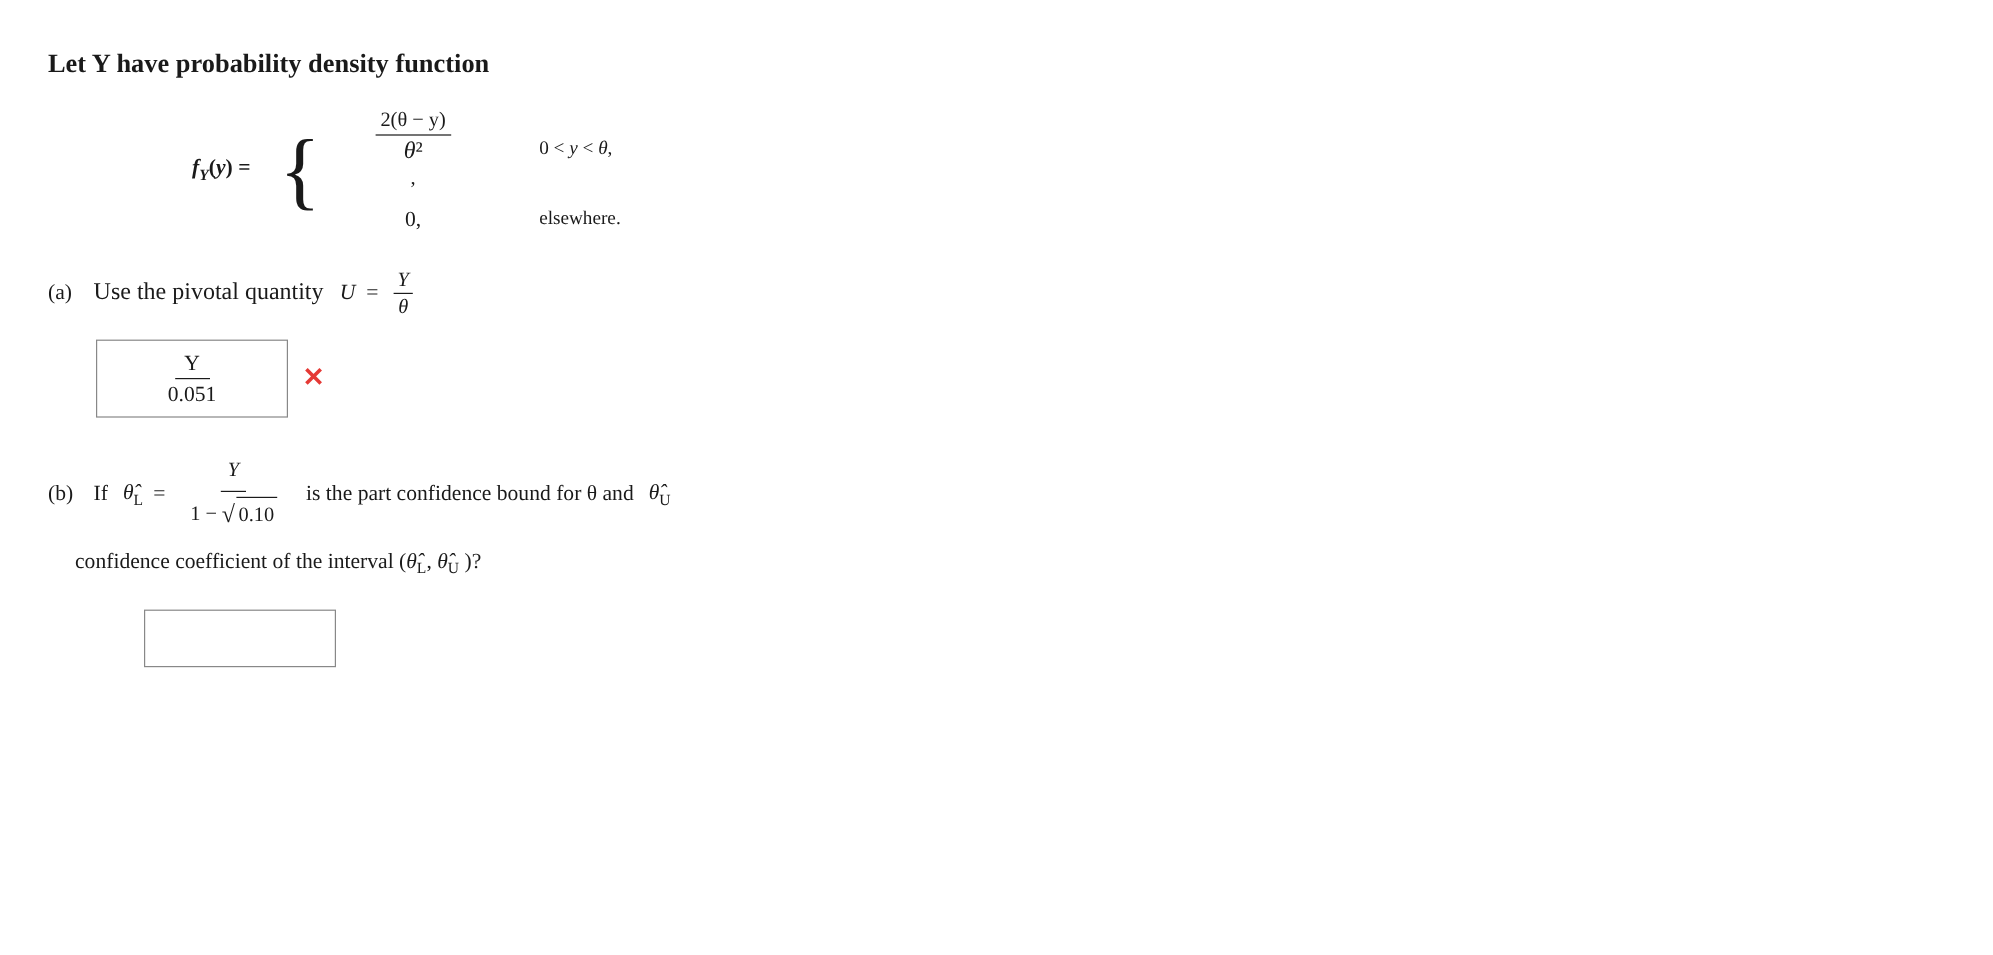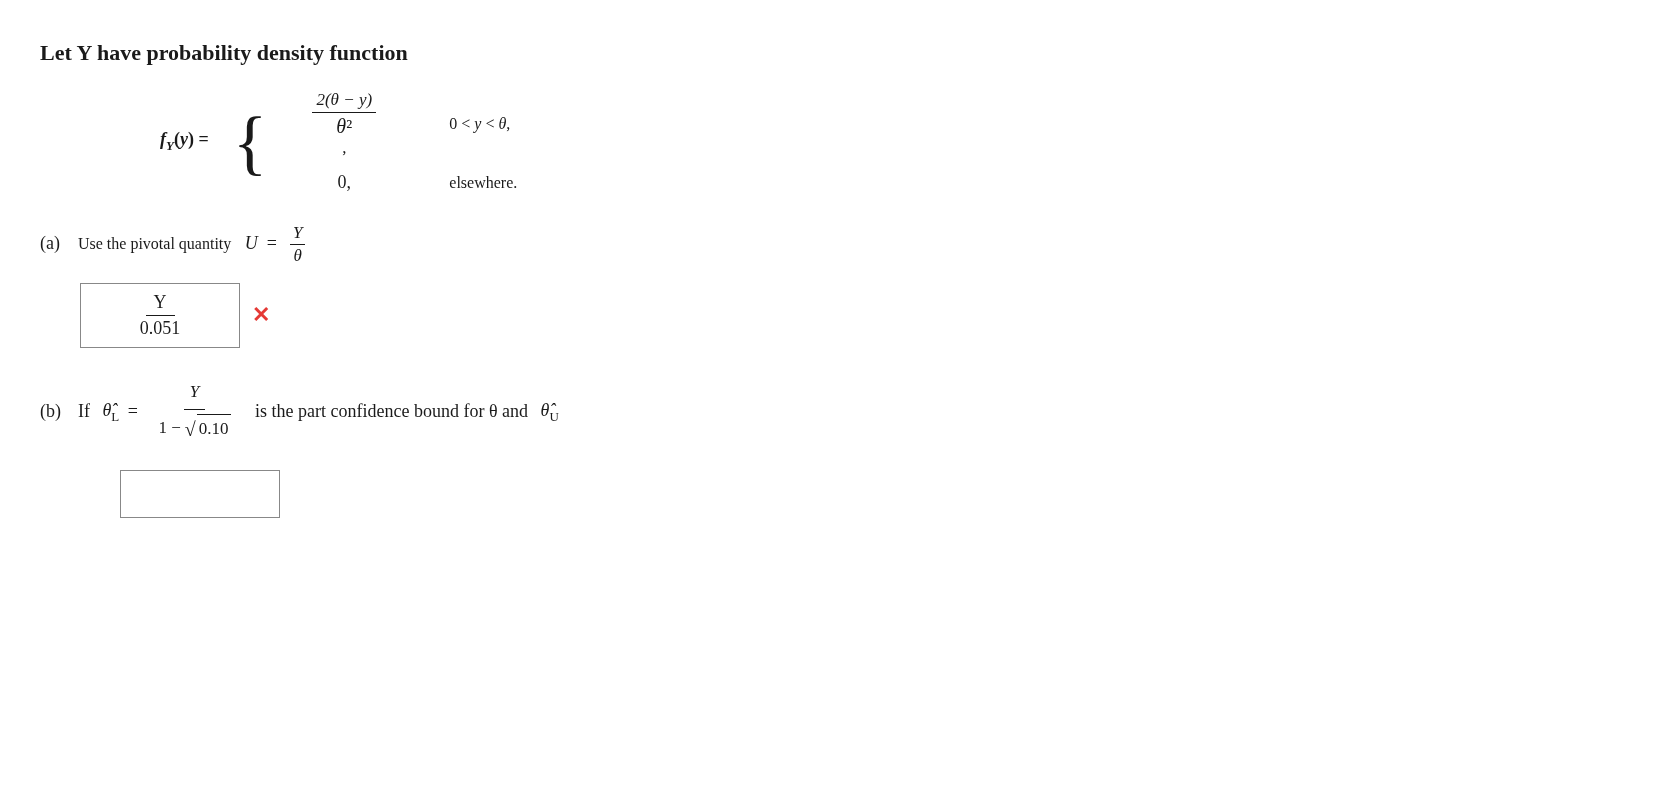--- a/index.html
+++ b/index.html
@@ -82,21 +82,20 @@
       flex-direction: column;
       align-items: center;
       vertical-align: middle;
     }
 
     .fraction .numerator {
       border-bottom: 1.5px solid #1a1a1a;
       padding-bottom: 2px;
       padding: 0 4px 2px 4px;
       font-size: 17px;
-      font-style: italic;
     }
 
     .fraction .denominator {
       padding: 2px 4px 0 4px;
       font-size: 20px;
     }
 
     .case-condition {
       font-size: 16px;
     }
@@ -105,21 +104,21 @@
     .part-a {
       margin-bottom: 30px;
     }
 
     .part-label {
       font-size: 18px;
       display: inline;
     }
 
     .part-text {
-      font-size: 16px;
+      font-size: 20px;
       display: inline;
       line-height: 1.6;
       text-align: right;
     }
 
     .inline-fraction {
       display: inline-flex;
       flex-direction: column;
       align-items: center;
       vertical-align: middle;
@@ -345,20 +344,24 @@
               <span class="sqrt-content">0.10</span>
             </span>
           </span>
         </span>
         &nbsp;
         <span>is the part confidence bound for θ and</span>
         &nbsp;
         <span><i>θ̂</i><sub>U</sub></span>
         &nbsp;
       </div>
+      <div class="part-b-line2">
+        &nbsp;&nbsp;&nbsp;&nbsp;
+        <span>confidence coefficient of the interval (</span><i>θ̂</i><sub>L</sub><span>,</span>&nbsp;<i>θ̂</i><sub>U</sub><span> )?</span>
+      </div>
     </div>
 
     <div style="margin-left:40px; margin-top:12px;">
       <div class="answer-box-b" style="width:160px; height:48px; display:inline-block;"></div>
     </div>
   </div>
 
 </div>
 
 </body></html>

